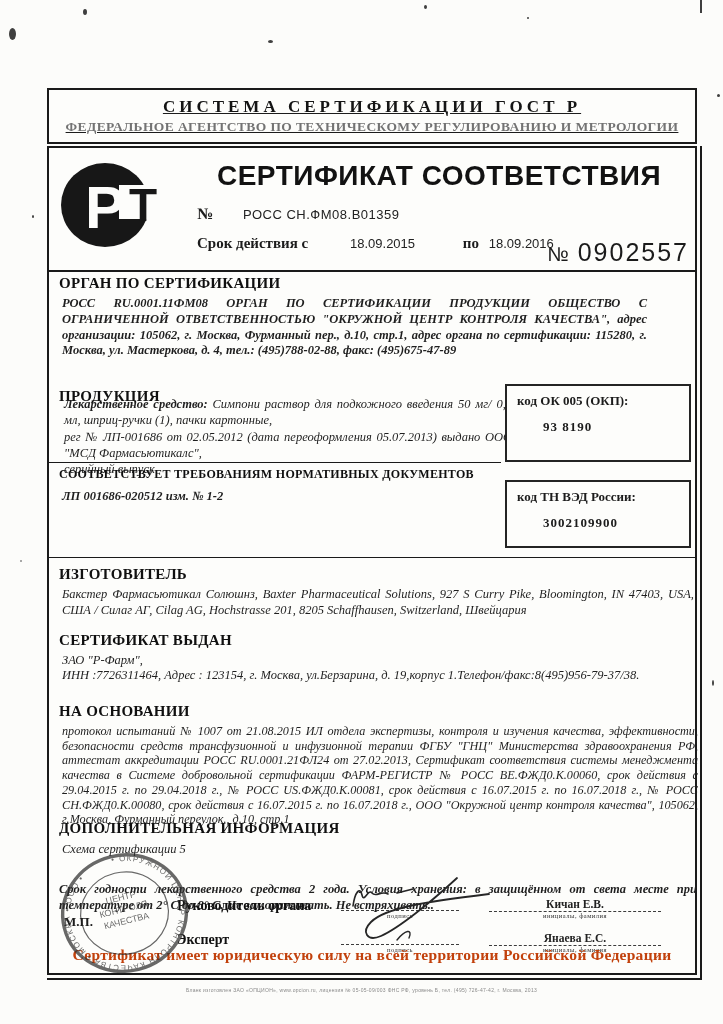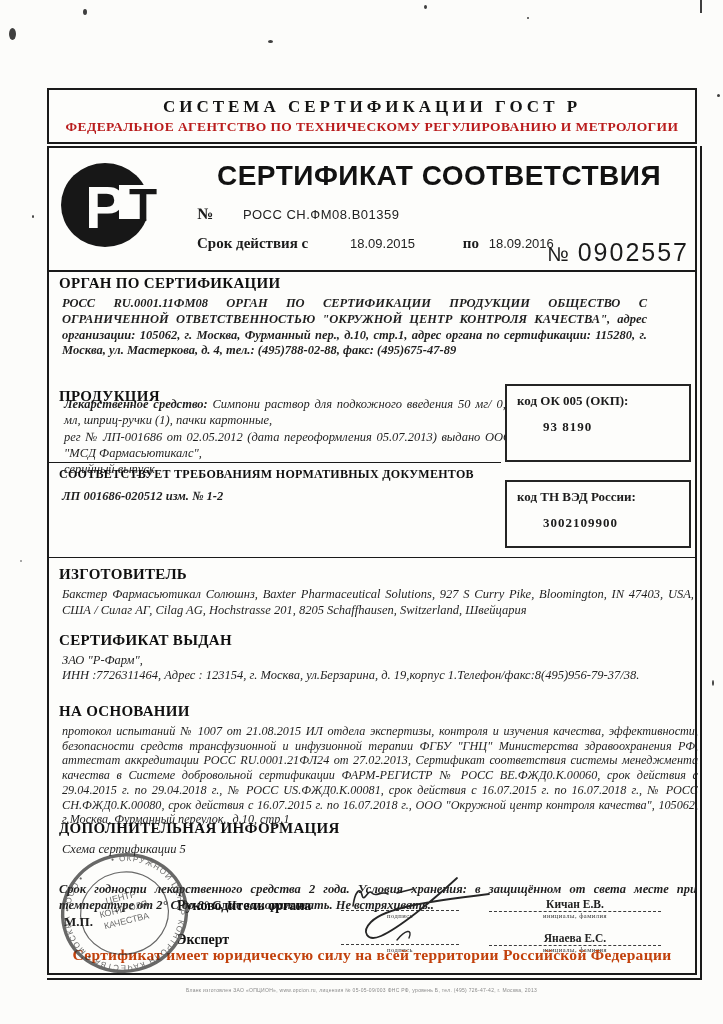--- a/index.html
+++ b/index.html
@@ -2,23 +2,23 @@
 <html lang="ru"><head>
 <meta charset="utf-8">
 <style>
   html,body{margin:0;padding:0;}
   .page{position:relative;width:723px;height:1024px;background:#fcfcfa;overflow:hidden;
         font-family:"Liberation Serif",serif;color:#1c1c1c;}
   .abs{position:absolute;}
 
   
   .header-box{position:absolute;left:47px;top:88px;width:646px;height:52px;border:2px solid #1a1a1a;
-    display:flex;flex-direction:column;justify-content:center;align-items:center;gap:2px;background:#fdfdfb;}
+    display:flex;flex-direction:column;justify-content:center;align-items:center;gap:2px;background:#fdfdfb;text-decoration:underline;}
   .sys-line{font-weight:bold;font-size:17px;letter-spacing:4px;color:#141414;}
-  .agency-line{font-weight:bold;font-size:13.5px;letter-spacing:.4px;color:#b91c1c;}
+  .agency-line{font-weight:bold;font-size:13.5px;letter-spacing:.4px;color:#737373;}
 
   
   .main-box{position:absolute;left:47px;top:146px;width:646px;height:825px;border:2px solid #1a1a1a;background:#fdfdfb;}
   .main-box::after{content:"";position:absolute;top:-2px;left:-2px;right:-7px;bottom:-7px;
     border-right:2px solid #1a1a1a;border-bottom:2px solid #1a1a1a;pointer-events:none;}
 
   .cert-title{position:absolute;left:140px;top:12px;width:500px;text-align:center;
     font-family:"Liberation Sans",sans-serif;font-weight:bold;font-size:28px;letter-spacing:.5px;color:#121212;}
   .num-row{position:absolute;left:148px;top:57px;}
   .num-label{font-weight:bold;font-size:16px;}

